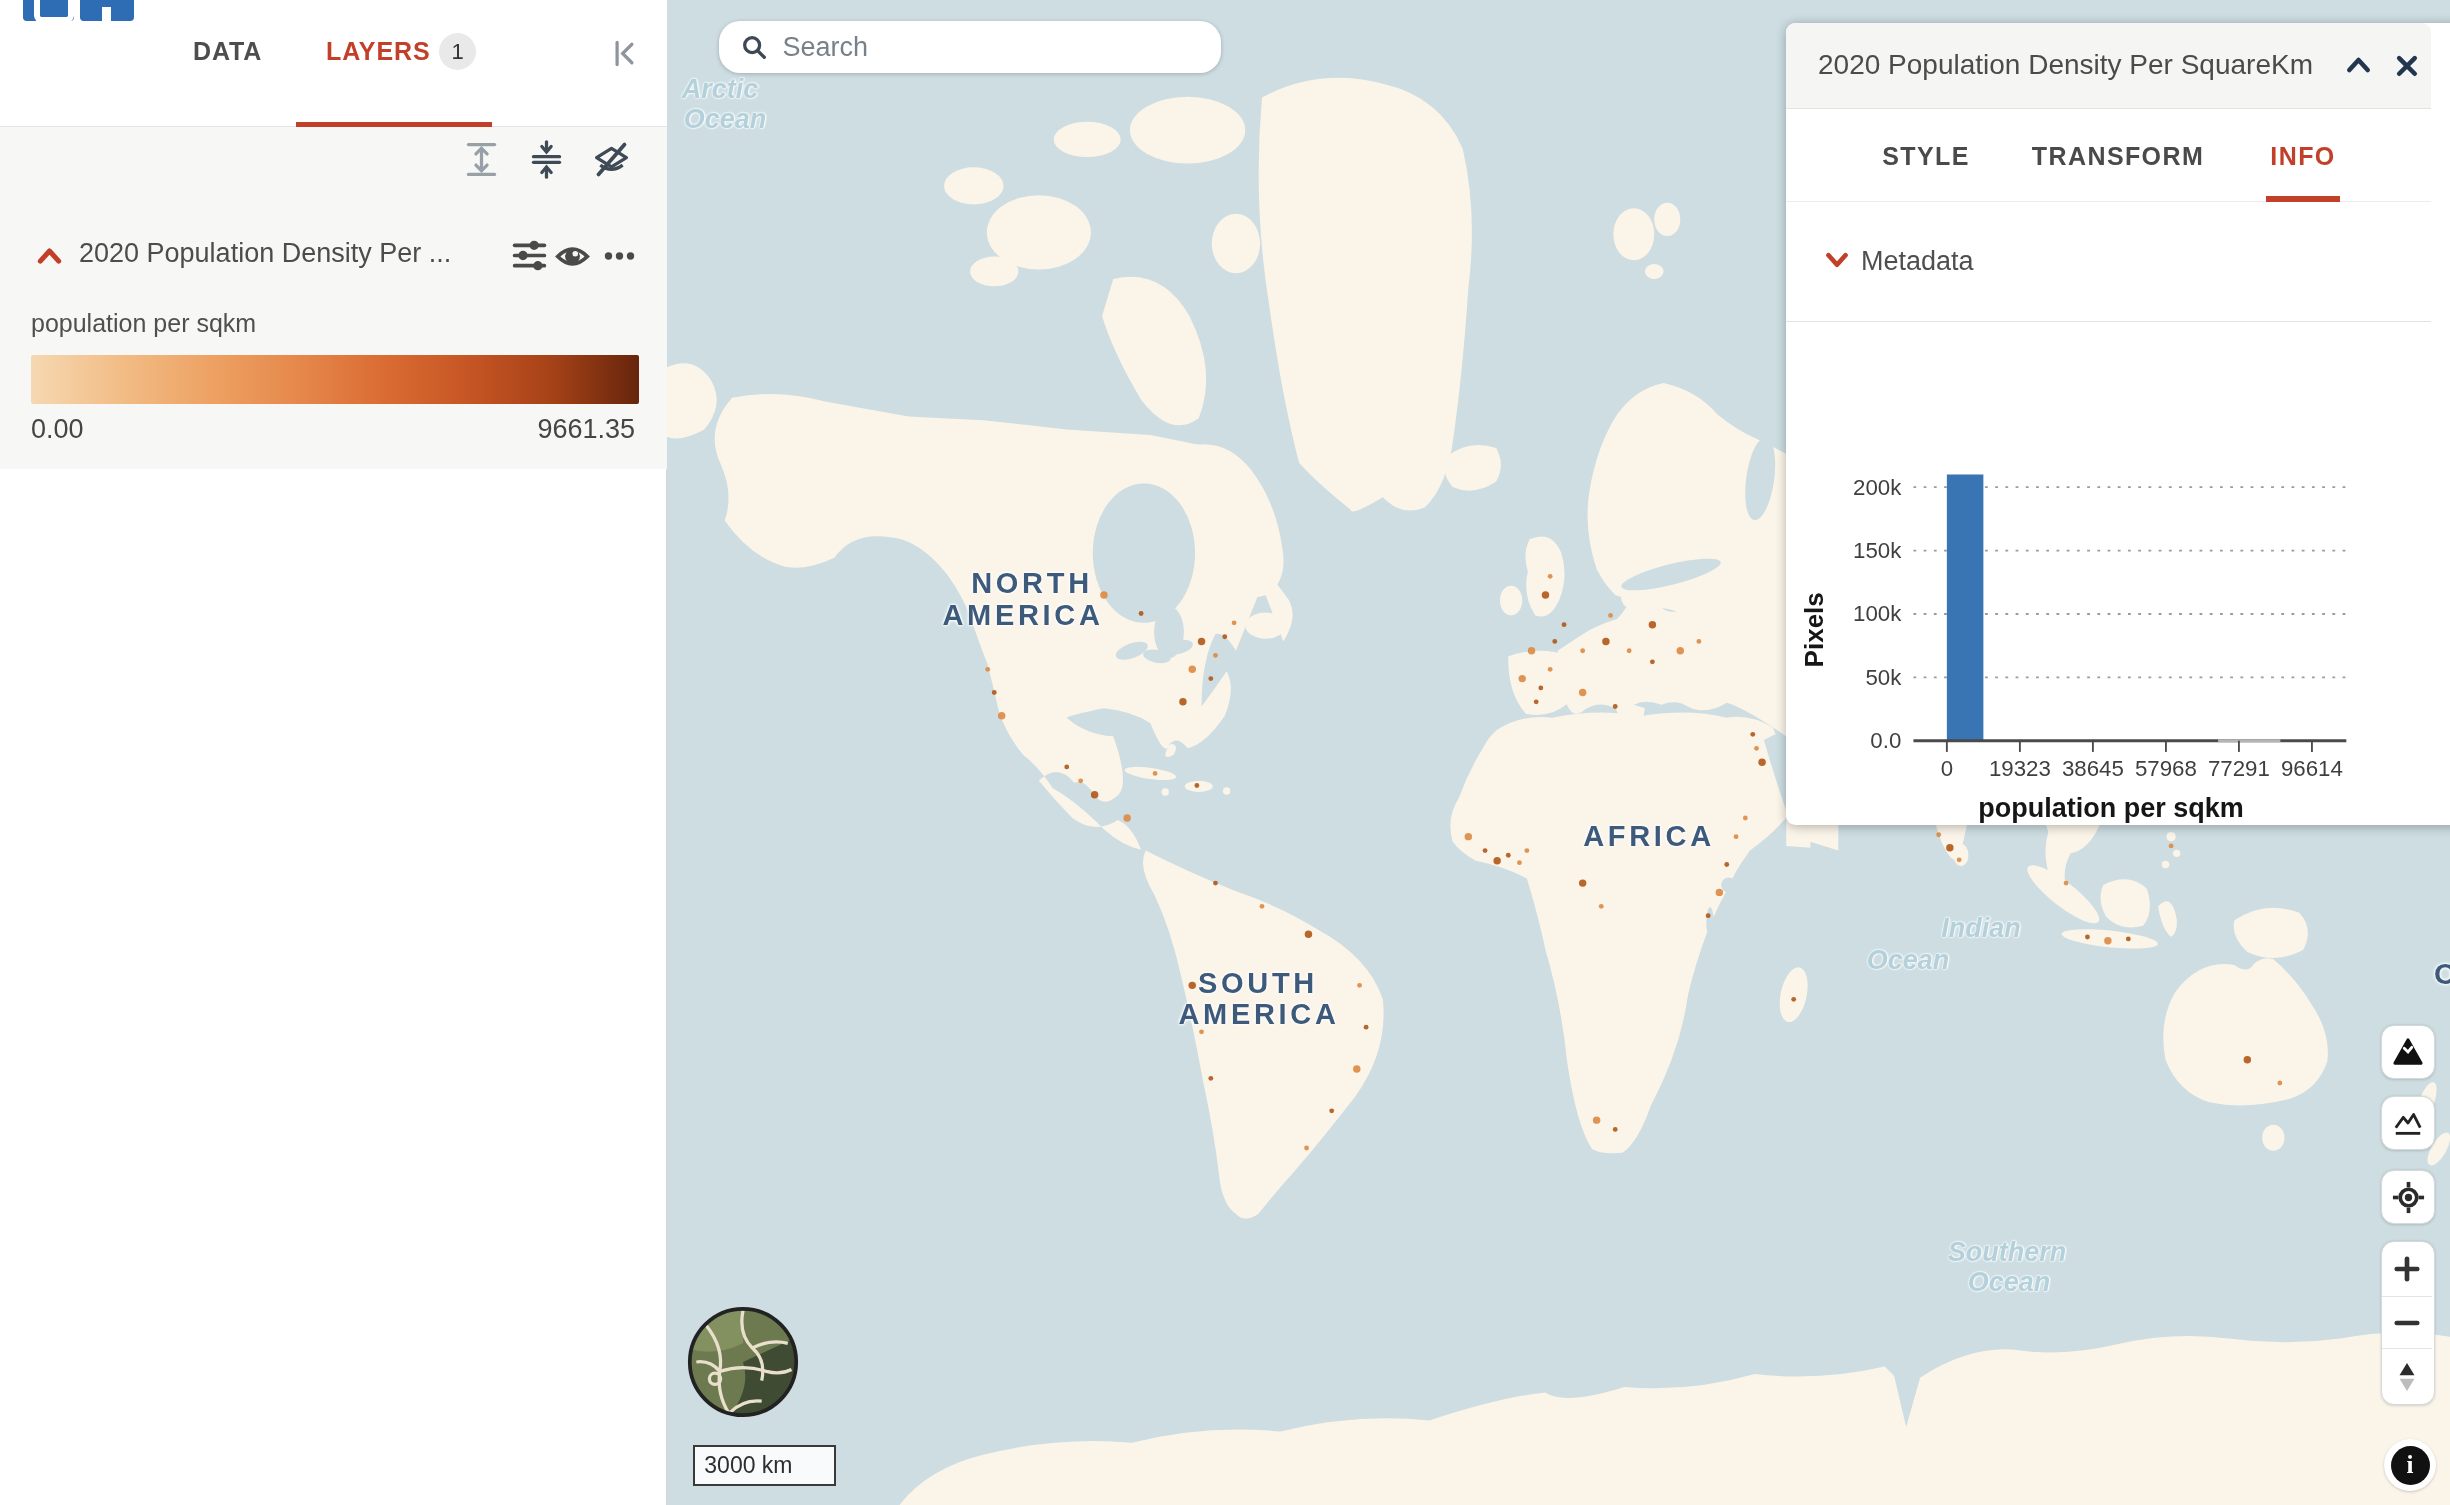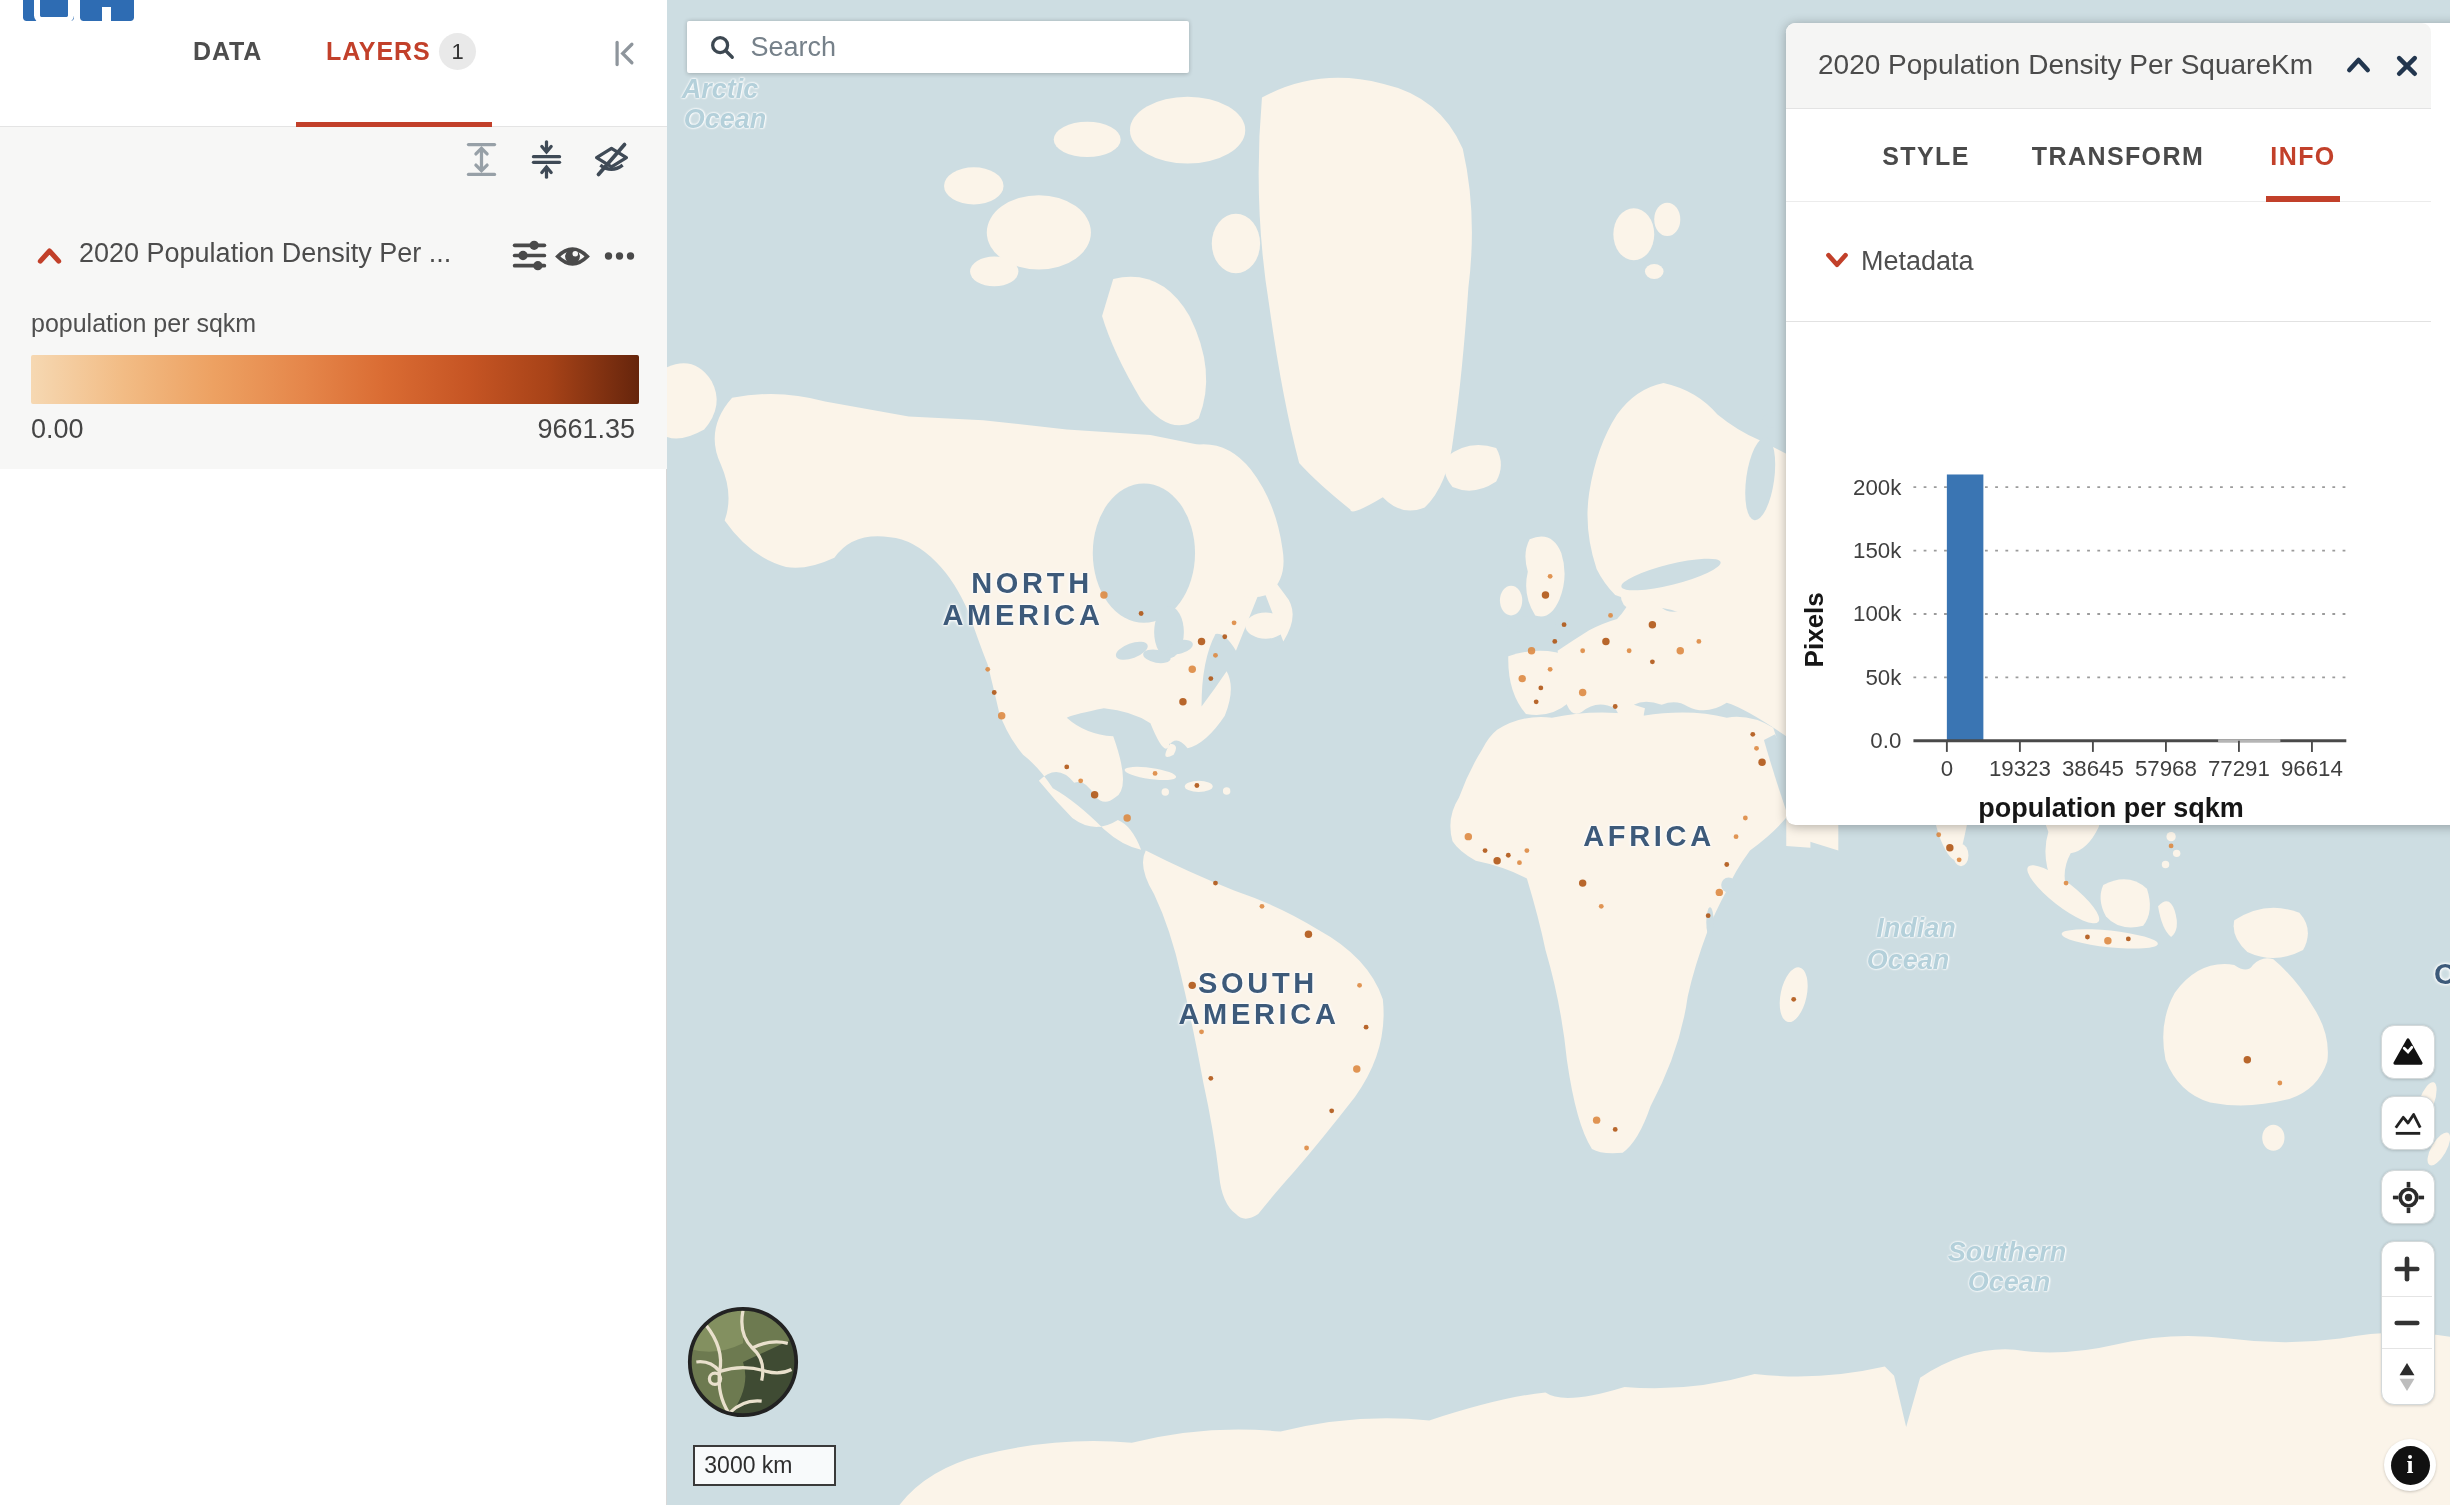--- a/index.html
+++ b/index.html
@@ -7,22 +7,22 @@
        font-family:"Liberation Sans",sans-serif;background:#cdddE2;}
   
   .map-area{position:absolute;left:667px;top:0;width:1783px;height:1505px;overflow:hidden;}
   .map-area svg.world{position:absolute;left:0;top:0;}
   .map-label{position:absolute;transform:translate(-50%,-50%);white-space:nowrap;pointer-events:none;}
   .continent{font-size:29px;font-weight:bold;letter-spacing:3.7px;color:#3d5a7a;
              text-shadow:0 0 2.8px #fff,0 0 2.8px #fff,0 0 4.6px #fff;}
   .oceanlbl{font-size:27px;font-style:italic;font-weight:bold;color:#b4d0da;
             text-shadow:0 0 1.9px #fff,0 0 2.8px #fff,0.9px 0.9px 1.9px #fff;}
   
-  .searchbar{position:absolute;left:687px;top:21.4px;width:502px;height:52px;background:#fff;
-             border-radius:2px;box-shadow:0 0.9px 4.6px rgba(0,0,0,.22);display:flex;align-items:center;}
+  .searchbar{position:absolute;left:719px;top:21.4px;width:502px;height:52px;background:#fff;
+             border-radius:21px;box-shadow:0 0.9px 4.6px rgba(0,0,0,.22);display:flex;align-items:center;}
   .searchbar input{border:none;outline:none;font-size:27px;color:#333;flex:1;margin-left:13px;
                    font-family:"Liberation Sans",sans-serif;background:transparent;}
   .searchbar input::placeholder{color:#76818a;}
   .search-ic{margin-left:20.5px;flex:0 0 auto;}
   
   .sidebar{position:absolute;left:0;top:0;width:667px;height:1505px;background:#fff;
            border-right:0.9px solid #d8d8d8;box-sizing:border-box;}
   .logo-tile{position:absolute;top:0;height:21.4px;background:#2e6cb3;border-radius:0 0 3.7px 3.7px;overflow:hidden;}
   .lt1{left:23px;width:51px;} .lt2{left:80px;width:54px;}
   .lt1 .glyph{position:absolute;left:11px;top:-13px;width:28px;height:24px;border:6.5px solid #fff;border-radius:7.4px;}
@@ -289,21 +289,21 @@
         </g>
     </svg>
 
     <div class="map-label oceanlbl" style="left:53px;top:89px;">Arctic</div>
     <div class="map-label oceanlbl" style="left:58px;top:119px;">Ocean</div>
     <div class="map-label continent" style="left:365px;top:583px;">NORTH</div>
     <div class="map-label continent" style="left:356px;top:615px;">AMERICA</div>
     <div class="map-label continent" style="left:591px;top:983px;">SOUTH</div>
     <div class="map-label continent" style="left:592px;top:1014px;">AMERICA</div>
     <div class="map-label continent" style="left:982px;top:836px;">AFRICA</div>
-    <div class="map-label oceanlbl" style="left:1249px;top:928px;">Indian</div>
+    <div class="map-label oceanlbl" style="left:1314px;top:928px;">Indian</div>
     <div class="map-label oceanlbl" style="left:1241px;top:960px;">Ocean</div>
     <div class="map-label oceanlbl" style="left:1340px;top:1252px;">Southern</div>
     <div class="map-label oceanlbl" style="left:1342px;top:1282px;">Ocean</div>
     <div class="map-label continent" style="left:1767px;top:974px;transform:translate(0,-50%);">OCEANIA</div>
   </div>
 
   <div class="searchbar">
     <svg class="search-ic" width="28" height="28" viewBox="0 0 30 30">
       <circle cx="13" cy="13" r="8" fill="none" stroke="#3d4852" stroke-width="3.5"></circle>
       <line x1="19" y1="19" x2="26" y2="26" stroke="#3d4852" stroke-width="3.5" stroke-linecap="round"></line>

